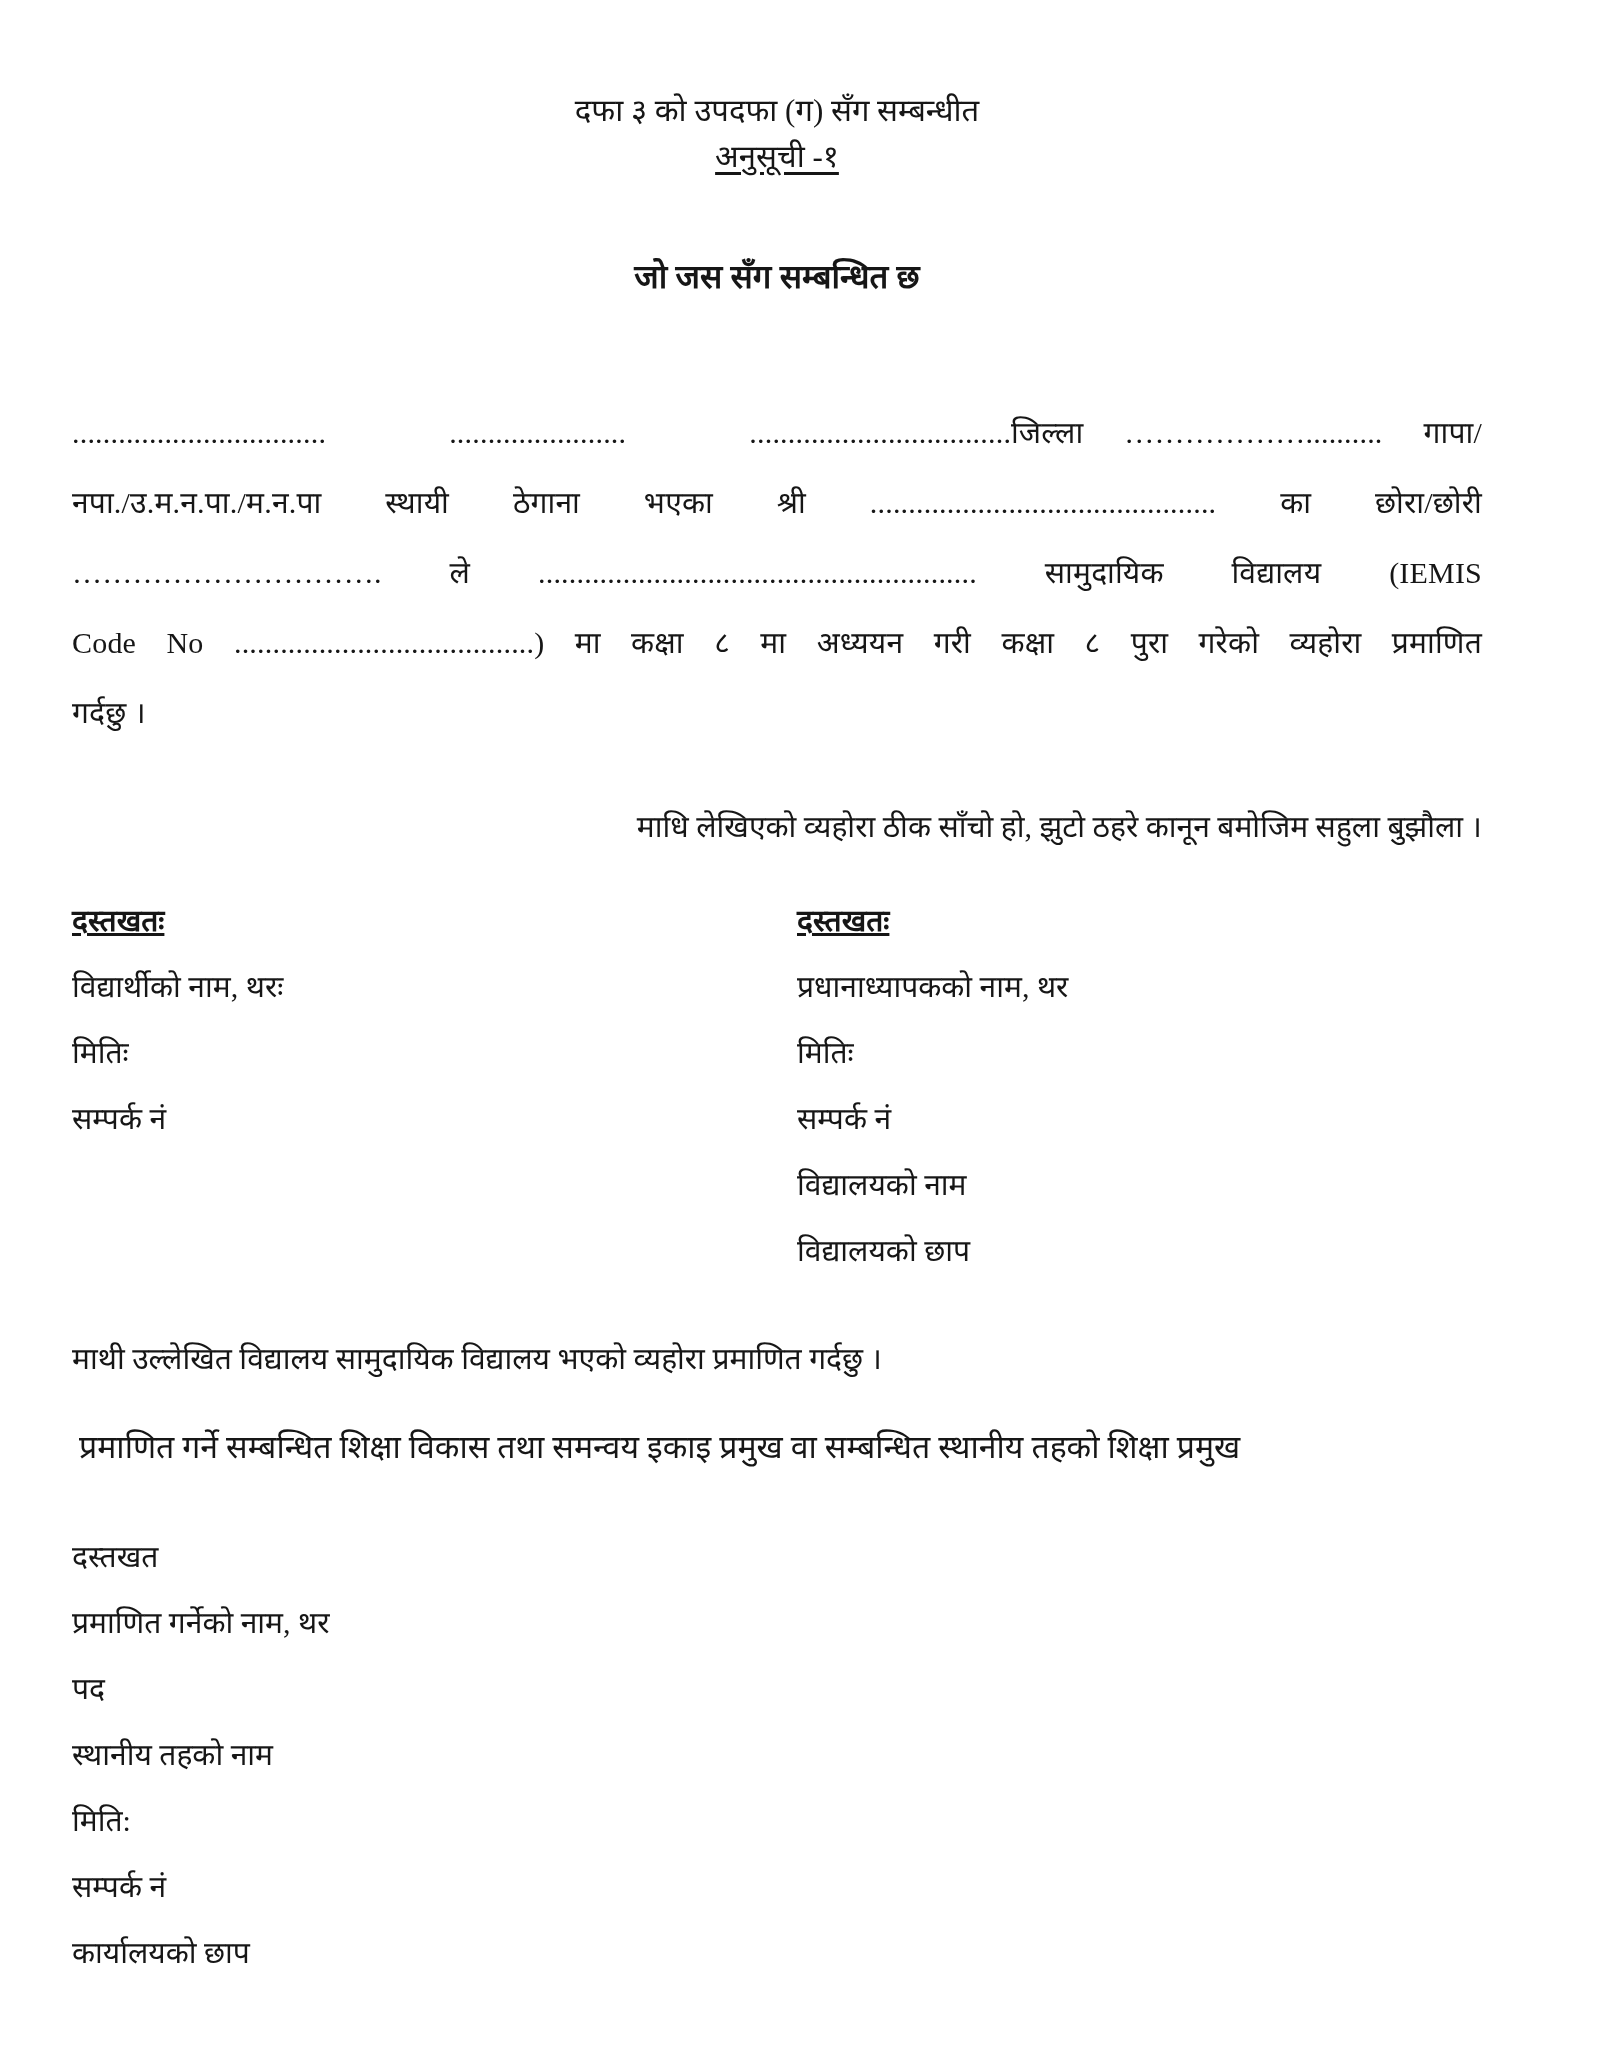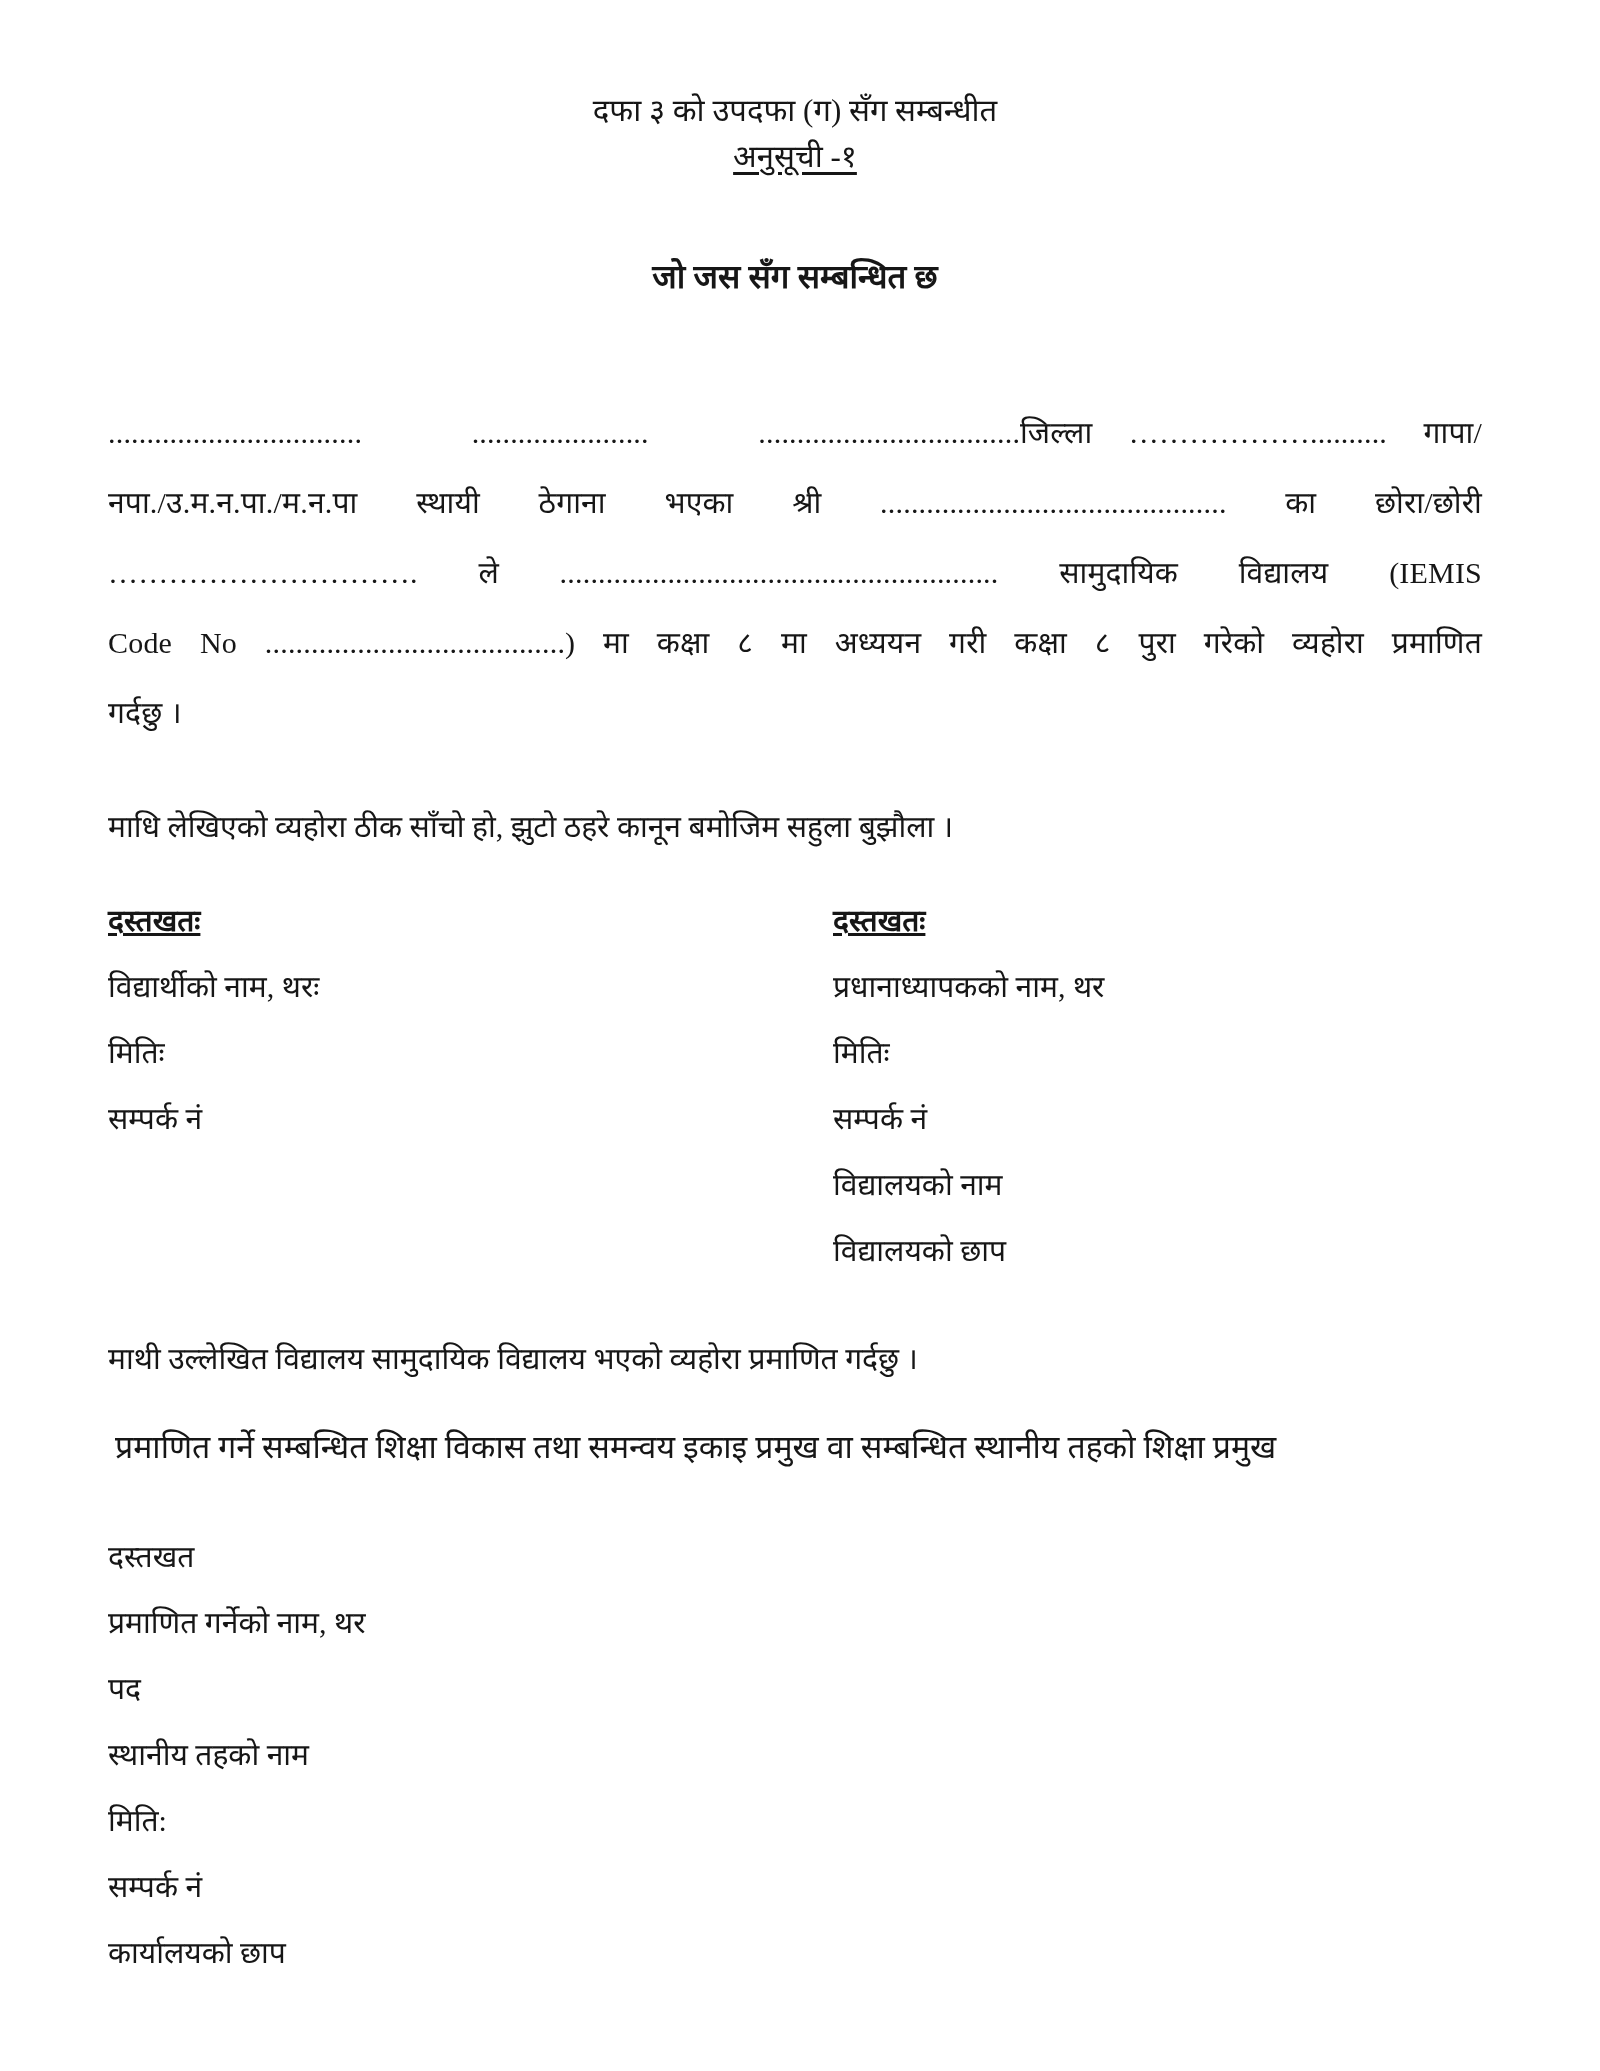--- a/index.html
+++ b/index.html
@@ -11,21 +11,21 @@
     width: 1600px;
     height: 2071px;
     overflow: hidden;
     font-family: "Liberation Serif", "DejaVu Serif", serif;
     color: #161616;
   }
   .page {
     box-sizing: border-box;
     width: 1600px;
     height: 2071px;
-    padding: 88px 118px 40px 108px;
+    padding: 88px 118px 40px 72px;
     background: #ffffff;
   }
   .center { text-align: center; }
   .hdr-line {
     font-size: 31px;
     line-height: 46px;
   }
   .schedule {
     font-size: 31px;
     line-height: 46px;
@@ -50,20 +50,21 @@
     letter-spacing: 0.2px;
   }
   .para1 .fline.last {
     text-align: left;
     text-align-last: left;
   }
   .para2 {
     margin-top: 44px;
     font-size: 30px;
     line-height: 70px;
+    text-align: right;
   }
   .sig-grid {
     margin-top: 26px;
     display: grid;
     grid-template-columns: 725px 1fr;
     font-size: 30px;
   }
   .sig-col .sig-row {
     line-height: 66px;
     min-height: 66px;

